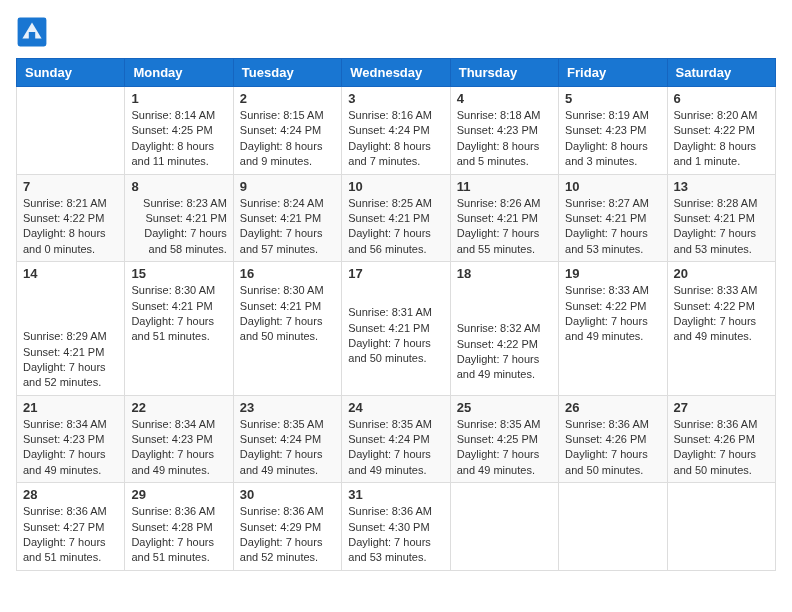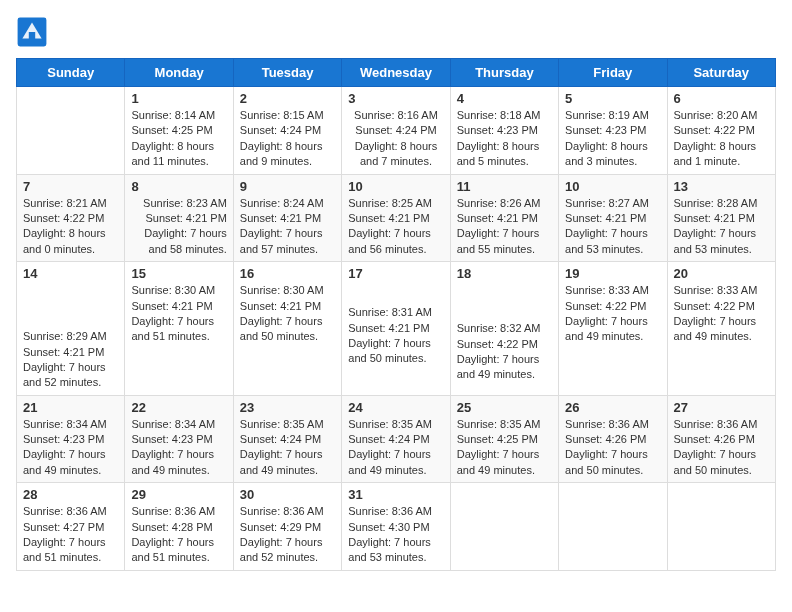--- a/index.html
+++ b/index.html
@@ -42,21 +42,21 @@
       color: #555;
     }
     .calendar {
       width: 100%;
       border-collapse: collapse;
       border: 1px solid #ccc;
     }
     .calendar th {
       background-color: #1976D2;
       color: #fff;
-      text-align: center;
+      text-align: left;
       padding: 6px 8px;
       font-size: 13px;
       font-weight: 600;
       border: 1px solid #1565C0;
     }
     .calendar td {
       vertical-align: top;
       padding: 4px 6px;
       border: 1px solid #ddd;
       width: 14.28%;
@@ -126,21 +126,21 @@
         </td>
         <td>
           <div class="day-number">2</div>
           <div class="day-info" style="white-space: pre-line;">Sunrise: 8:15 AM
 Sunset: 4:24 PM
 Daylight: 8 hours
 and 9 minutes.</div>
         </td>
         <td>
           <div class="day-number">3</div>
-          <div class="day-info" style="white-space: pre-line; text-align: center;">Sunrise: 8:16 AM
+          <div class="day-info" style="white-space: pre-line;">Sunrise: 8:16 AM
 Sunset: 4:24 PM
 Daylight: 8 hours
 and 7 minutes.</div>
         </td>
         <td>
           <div class="day-number">4</div>
           <div class="day-info" style="white-space: pre-line;">Sunrise: 8:18 AM
 Sunset: 4:23 PM
 Daylight: 8 hours
 and 5 minutes.</div>

